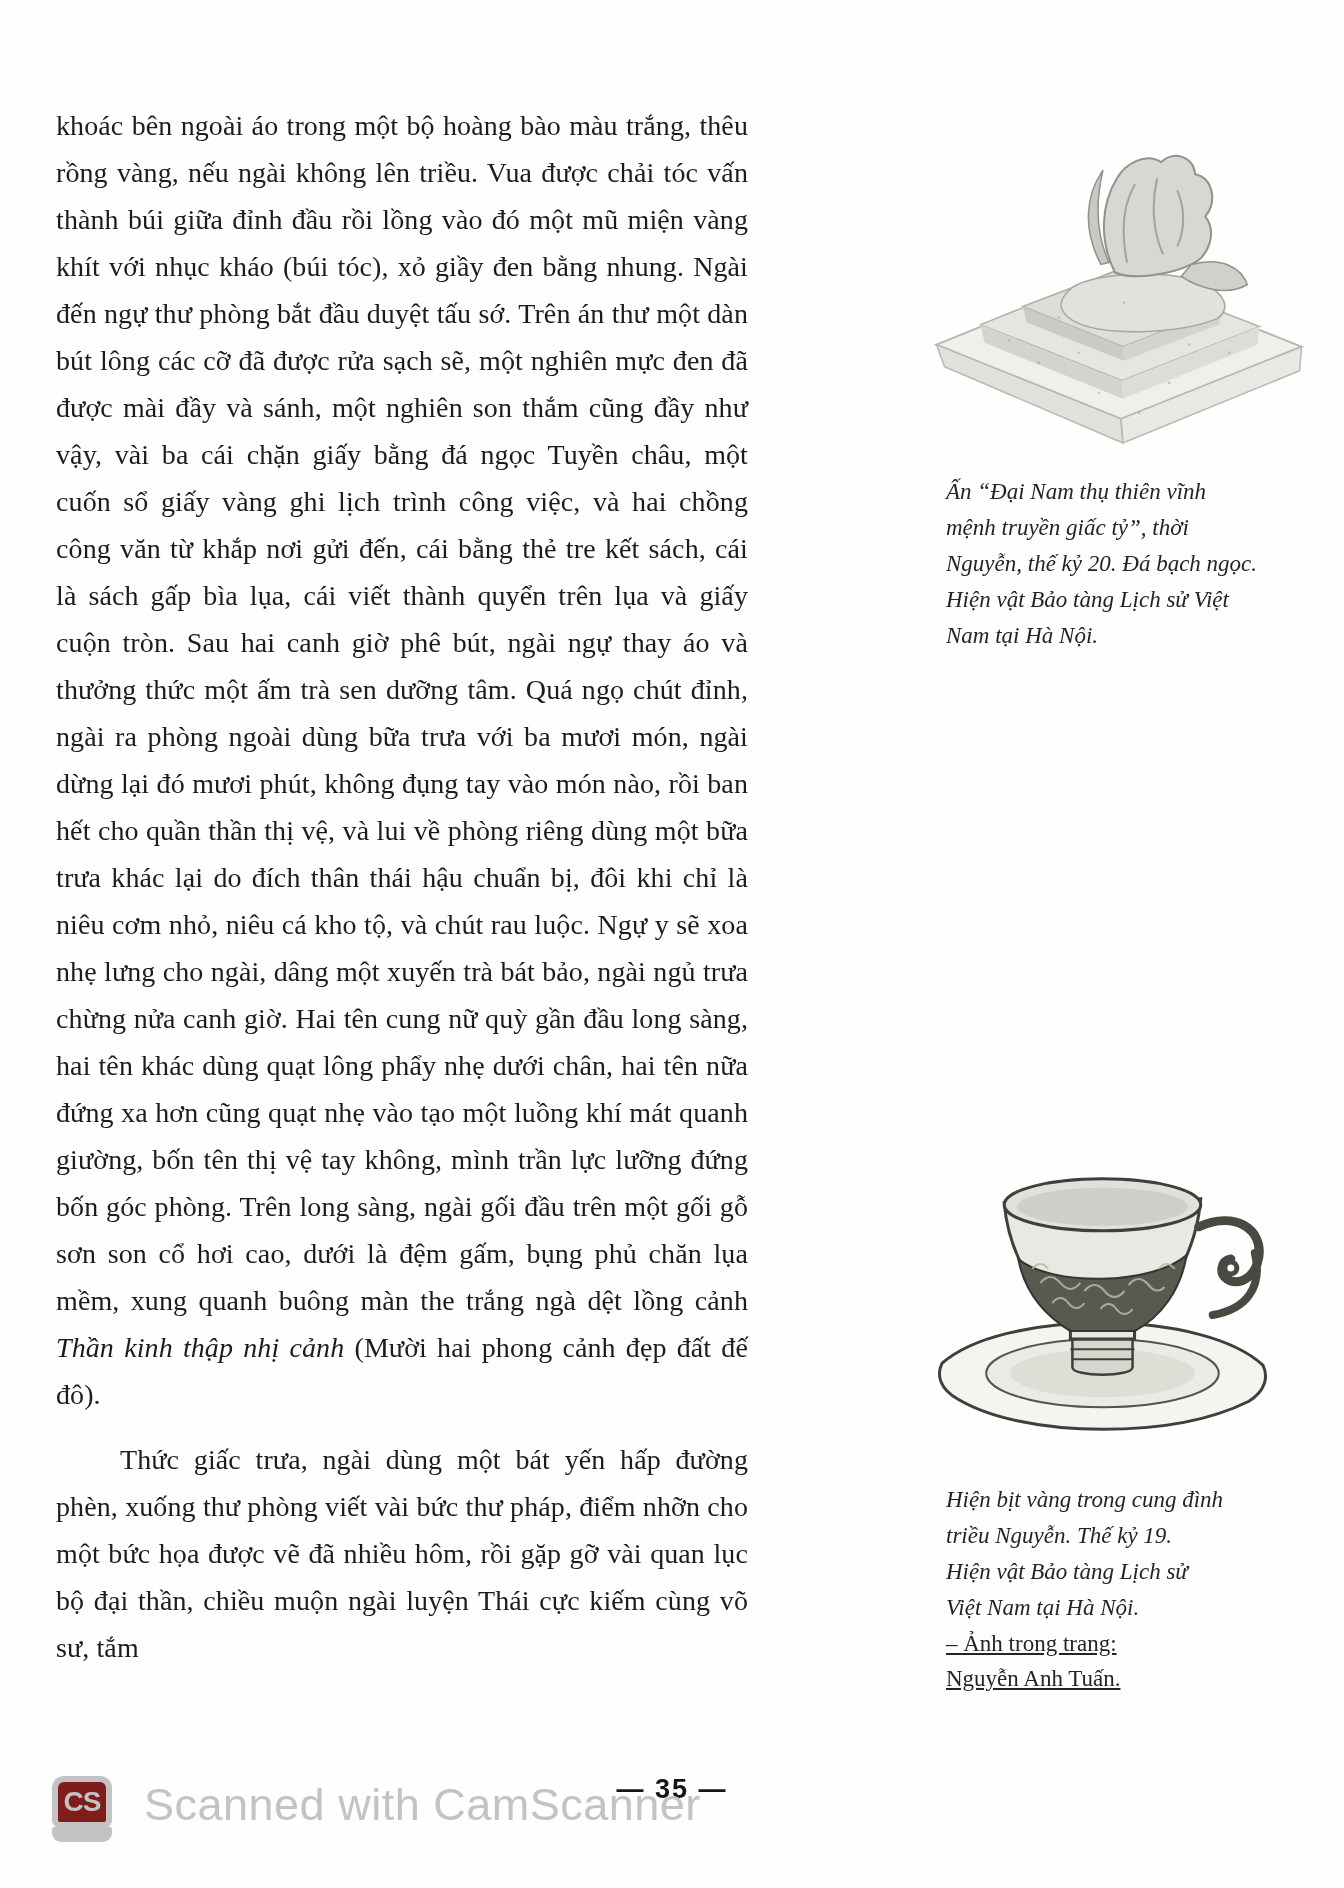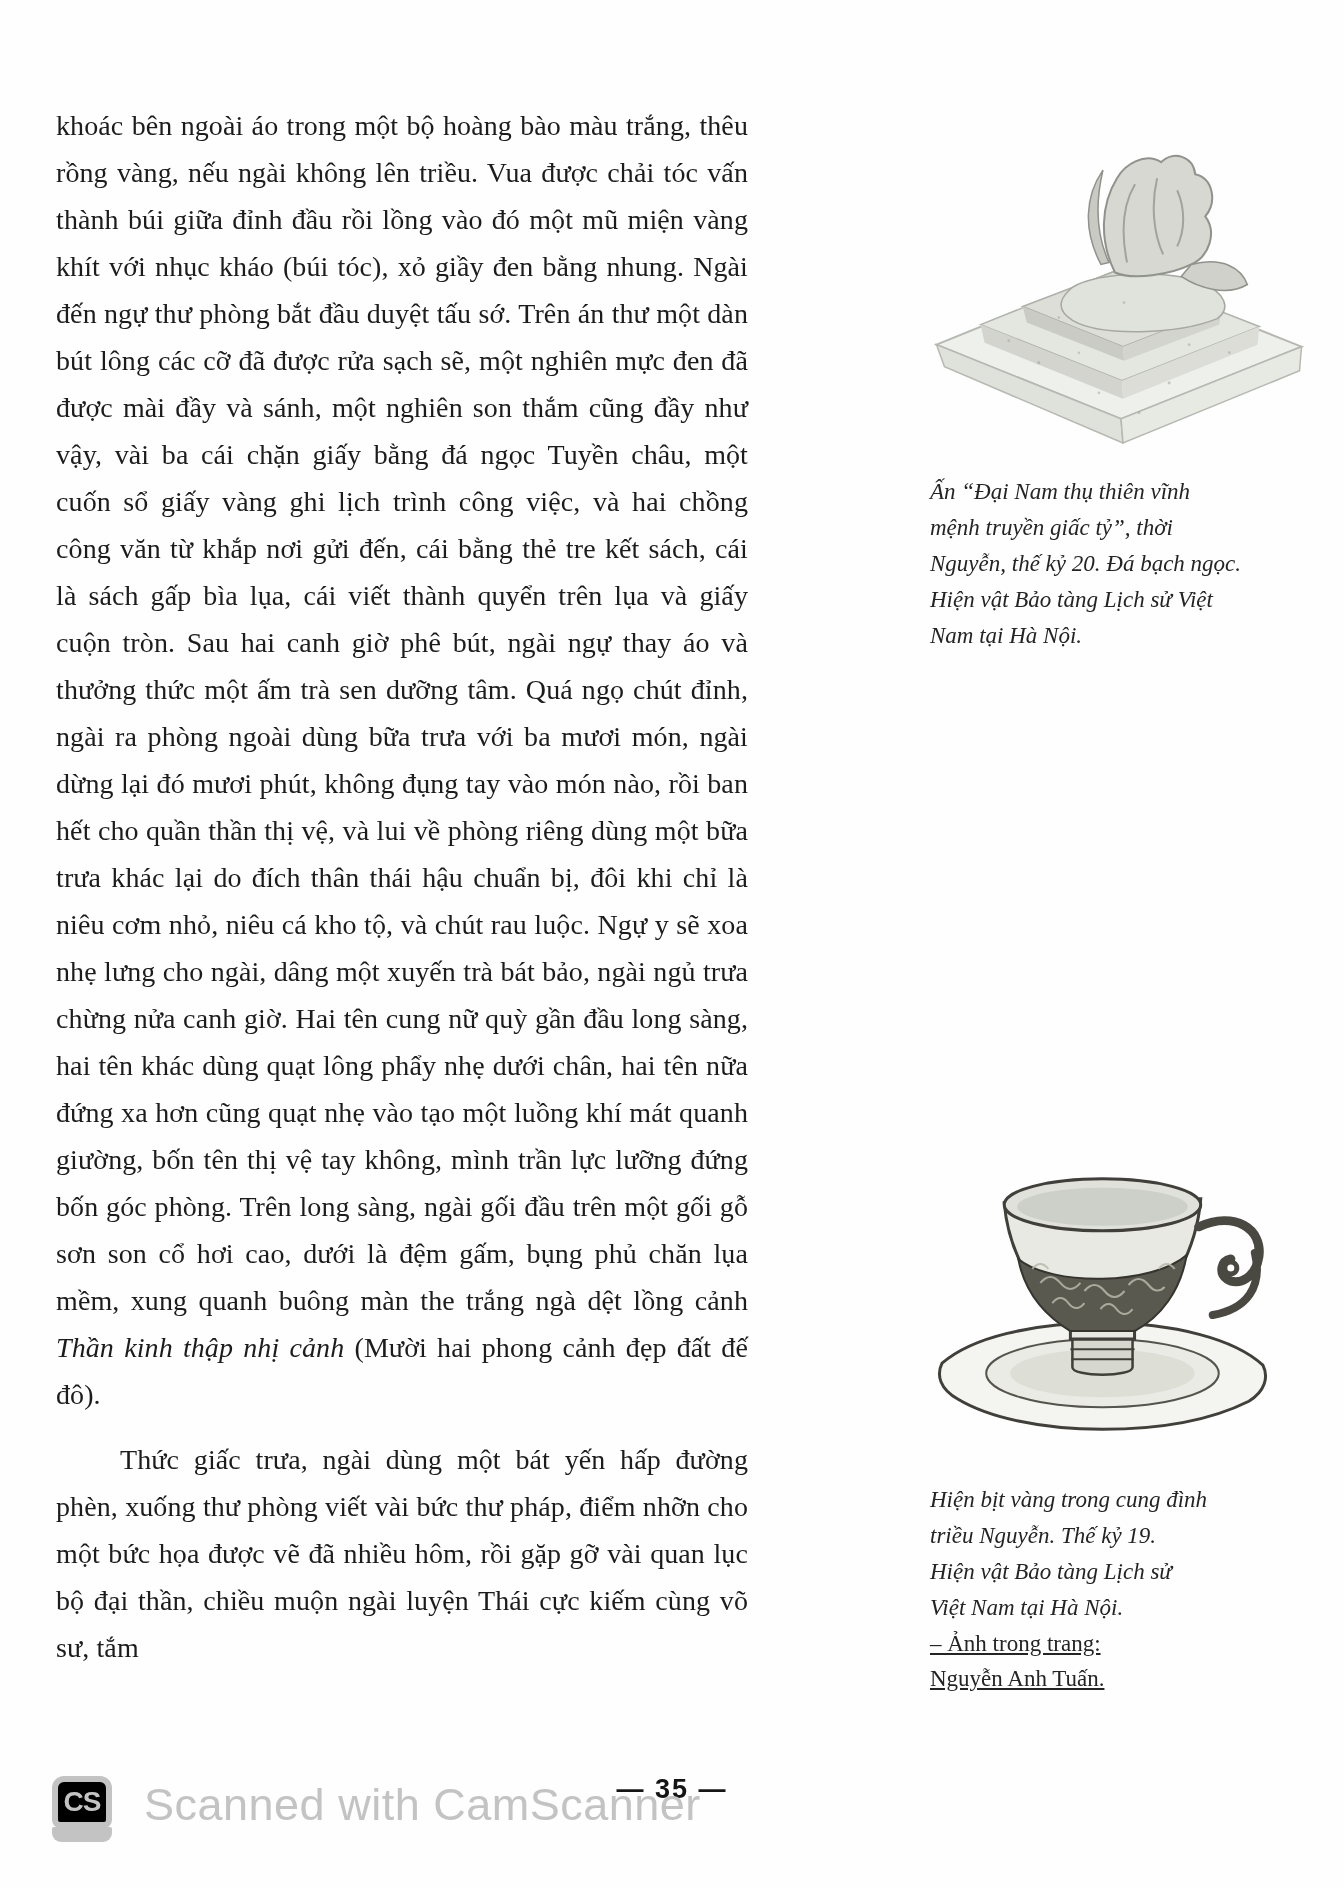--- a/index.html
+++ b/index.html
@@ -35,20 +35,21 @@
   }
   .fig-seal { left: 918px; top: 112px; width: 402px; height: 346px; }
   .fig-cup  { left: 912px; top: 1140px; width: 396px; height: 302px; }
 
   .caption {
     position: absolute;
     width: 345px;
     font-style: italic;
     font-size: 23px; line-height: 36px;
     color: #242424;
+    margin-left: 16px;
   }
   .caption-seal { left: 930px; top: 474px; }
   .caption-cup  { left: 930px; top: 1482px; }
   .caption .caption-line, .caption div { white-space: nowrap; }
   .credit {
     font-style: normal;
     font-size: 23px; line-height: 35px;
     color: #242424;
     text-decoration: underline;
   }
@@ -71,21 +72,21 @@
     position: absolute;
     left: 52px; top: 1776px;
     display: flex; align-items: center; gap: 24px;
     color: #c3c3c3;
   }
   .cs-logo {
     position: relative;
     width: 48px; height: 40px;
     border: 6px solid #c3c3c3;
     border-radius: 12px 12px 8px 8px;
-    background: #000000;
+    background: #7f1d1d;
     display: flex; align-items: center; justify-content: center;
     margin-bottom: 18px;
   }
   .cs-letters {
     font-family: "Liberation Sans", sans-serif;
     font-weight: bold;
     font-size: 28px;
     color: #c3c3c3;
     letter-spacing: -1px;
   }

